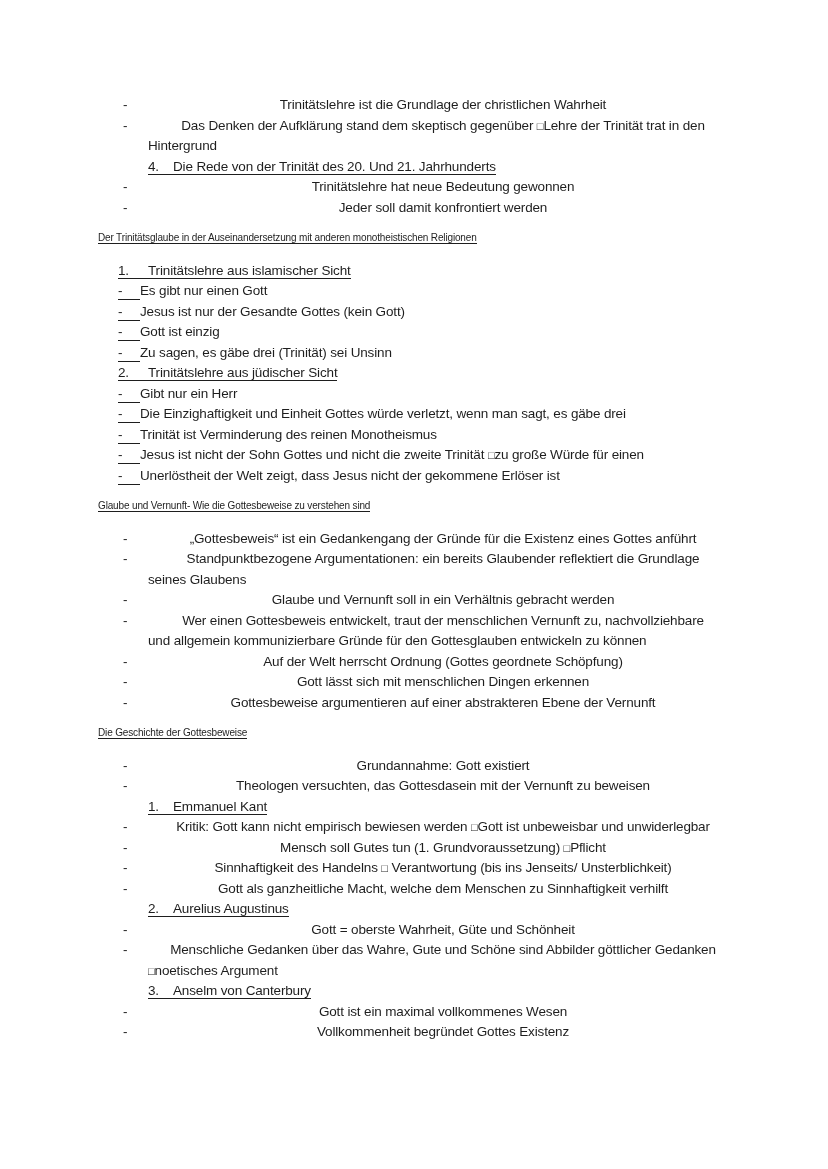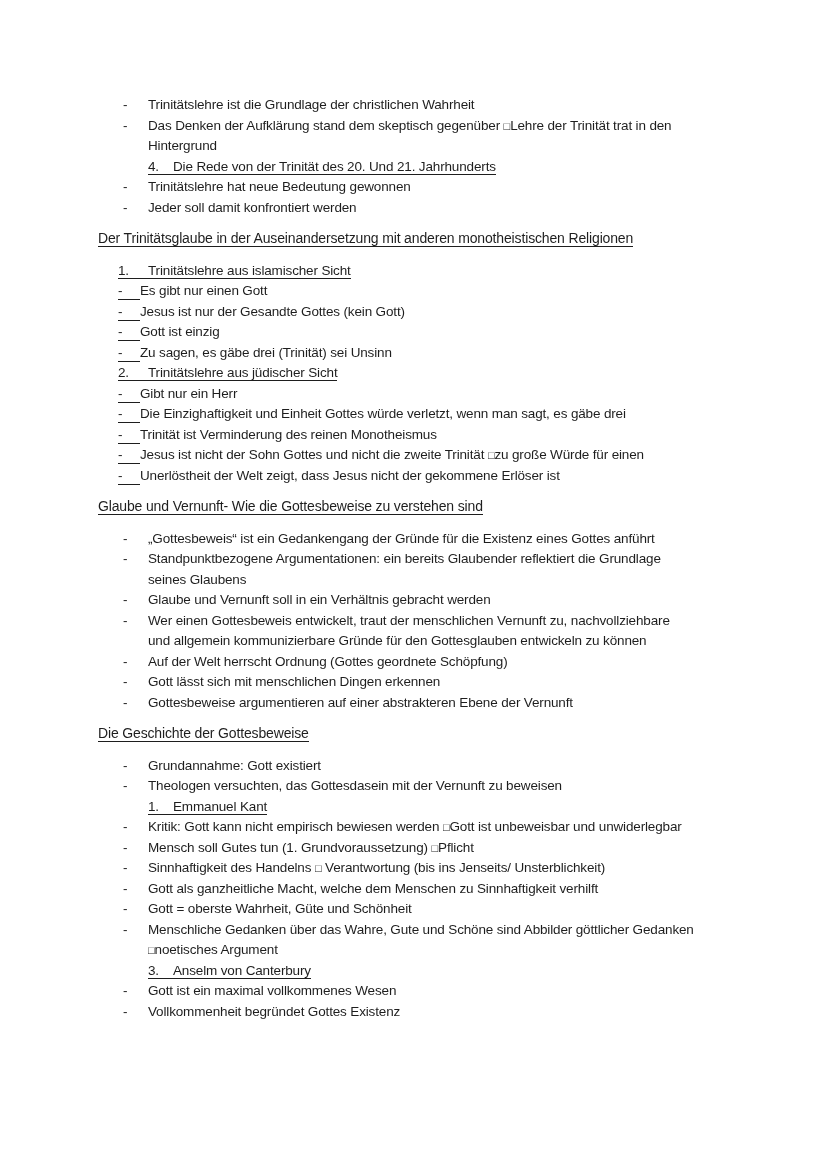--- a/index.html
+++ b/index.html
@@ -18,27 +18,27 @@
   }
   .line {
     position: relative;
     line-height: 20.5px;
     white-space: nowrap;
   }
   .heading {
     line-height: 20.5px;
     margin-top: 10px;
     margin-bottom: 12px;
-    font-size: 14px;
+    font-size: 10px;
     white-space: nowrap;
   }
   .ul { border-bottom: 1.2px solid currentColor; }
   
   .dash .mk { position: absolute; left: 25px; top: 0; }
-  .dash .tx { display: block; padding-left: 50px; }
+  .dash .tx { display: block; padding-left: 50px; text-align: center; }
   
   .dashu .mk {
     position: absolute; left: 20px; top: 0;
     width: 22px; height: 18px;
     border-bottom: 1.2px solid currentColor;
   }
   .dashu .tx { display: block; padding-left: 42px; }
   
   .num1 { padding-left: 50px; }
   .num1 .num { display: inline-block; width: 25px; }
@@ -174,20 +174,21 @@
         <span class="tx">Mensch soll Gutes tun (1. Grundvoraussetzung) <span class="box">□</span>Pflicht</span>
       </div>
       <div class="line dash">
         <span class="mk">-</span>
         <span class="tx">Sinnhaftigkeit des Handelns <span class="box">□</span> Verantwortung (bis ins Jenseits/ Unsterblichkeit)</span>
       </div>
       <div class="line dash">
         <span class="mk">-</span>
         <span class="tx">Gott als ganzheitliche Macht, welche dem Menschen zu Sinnhaftigkeit verhilft</span>
       </div>
+      <div class="line num1"><span class="ul"><span class="num">2.</span><span>Aurelius Augustinus</span></span></div>
       <div class="line dash">
         <span class="mk">-</span>
         <span class="tx">Gott = oberste Wahrheit, Güte und Schönheit</span>
       </div>
       <div class="line dash">
         <span class="mk">-</span>
         <span class="tx">Menschliche Gedanken über das Wahre, Gute und Schöne sind Abbilder göttlicher Gedanken</span>
       </div>
       <div class="line cont1">
         <span class="tx"><span class="box">□</span>noetisches Argument</span>

